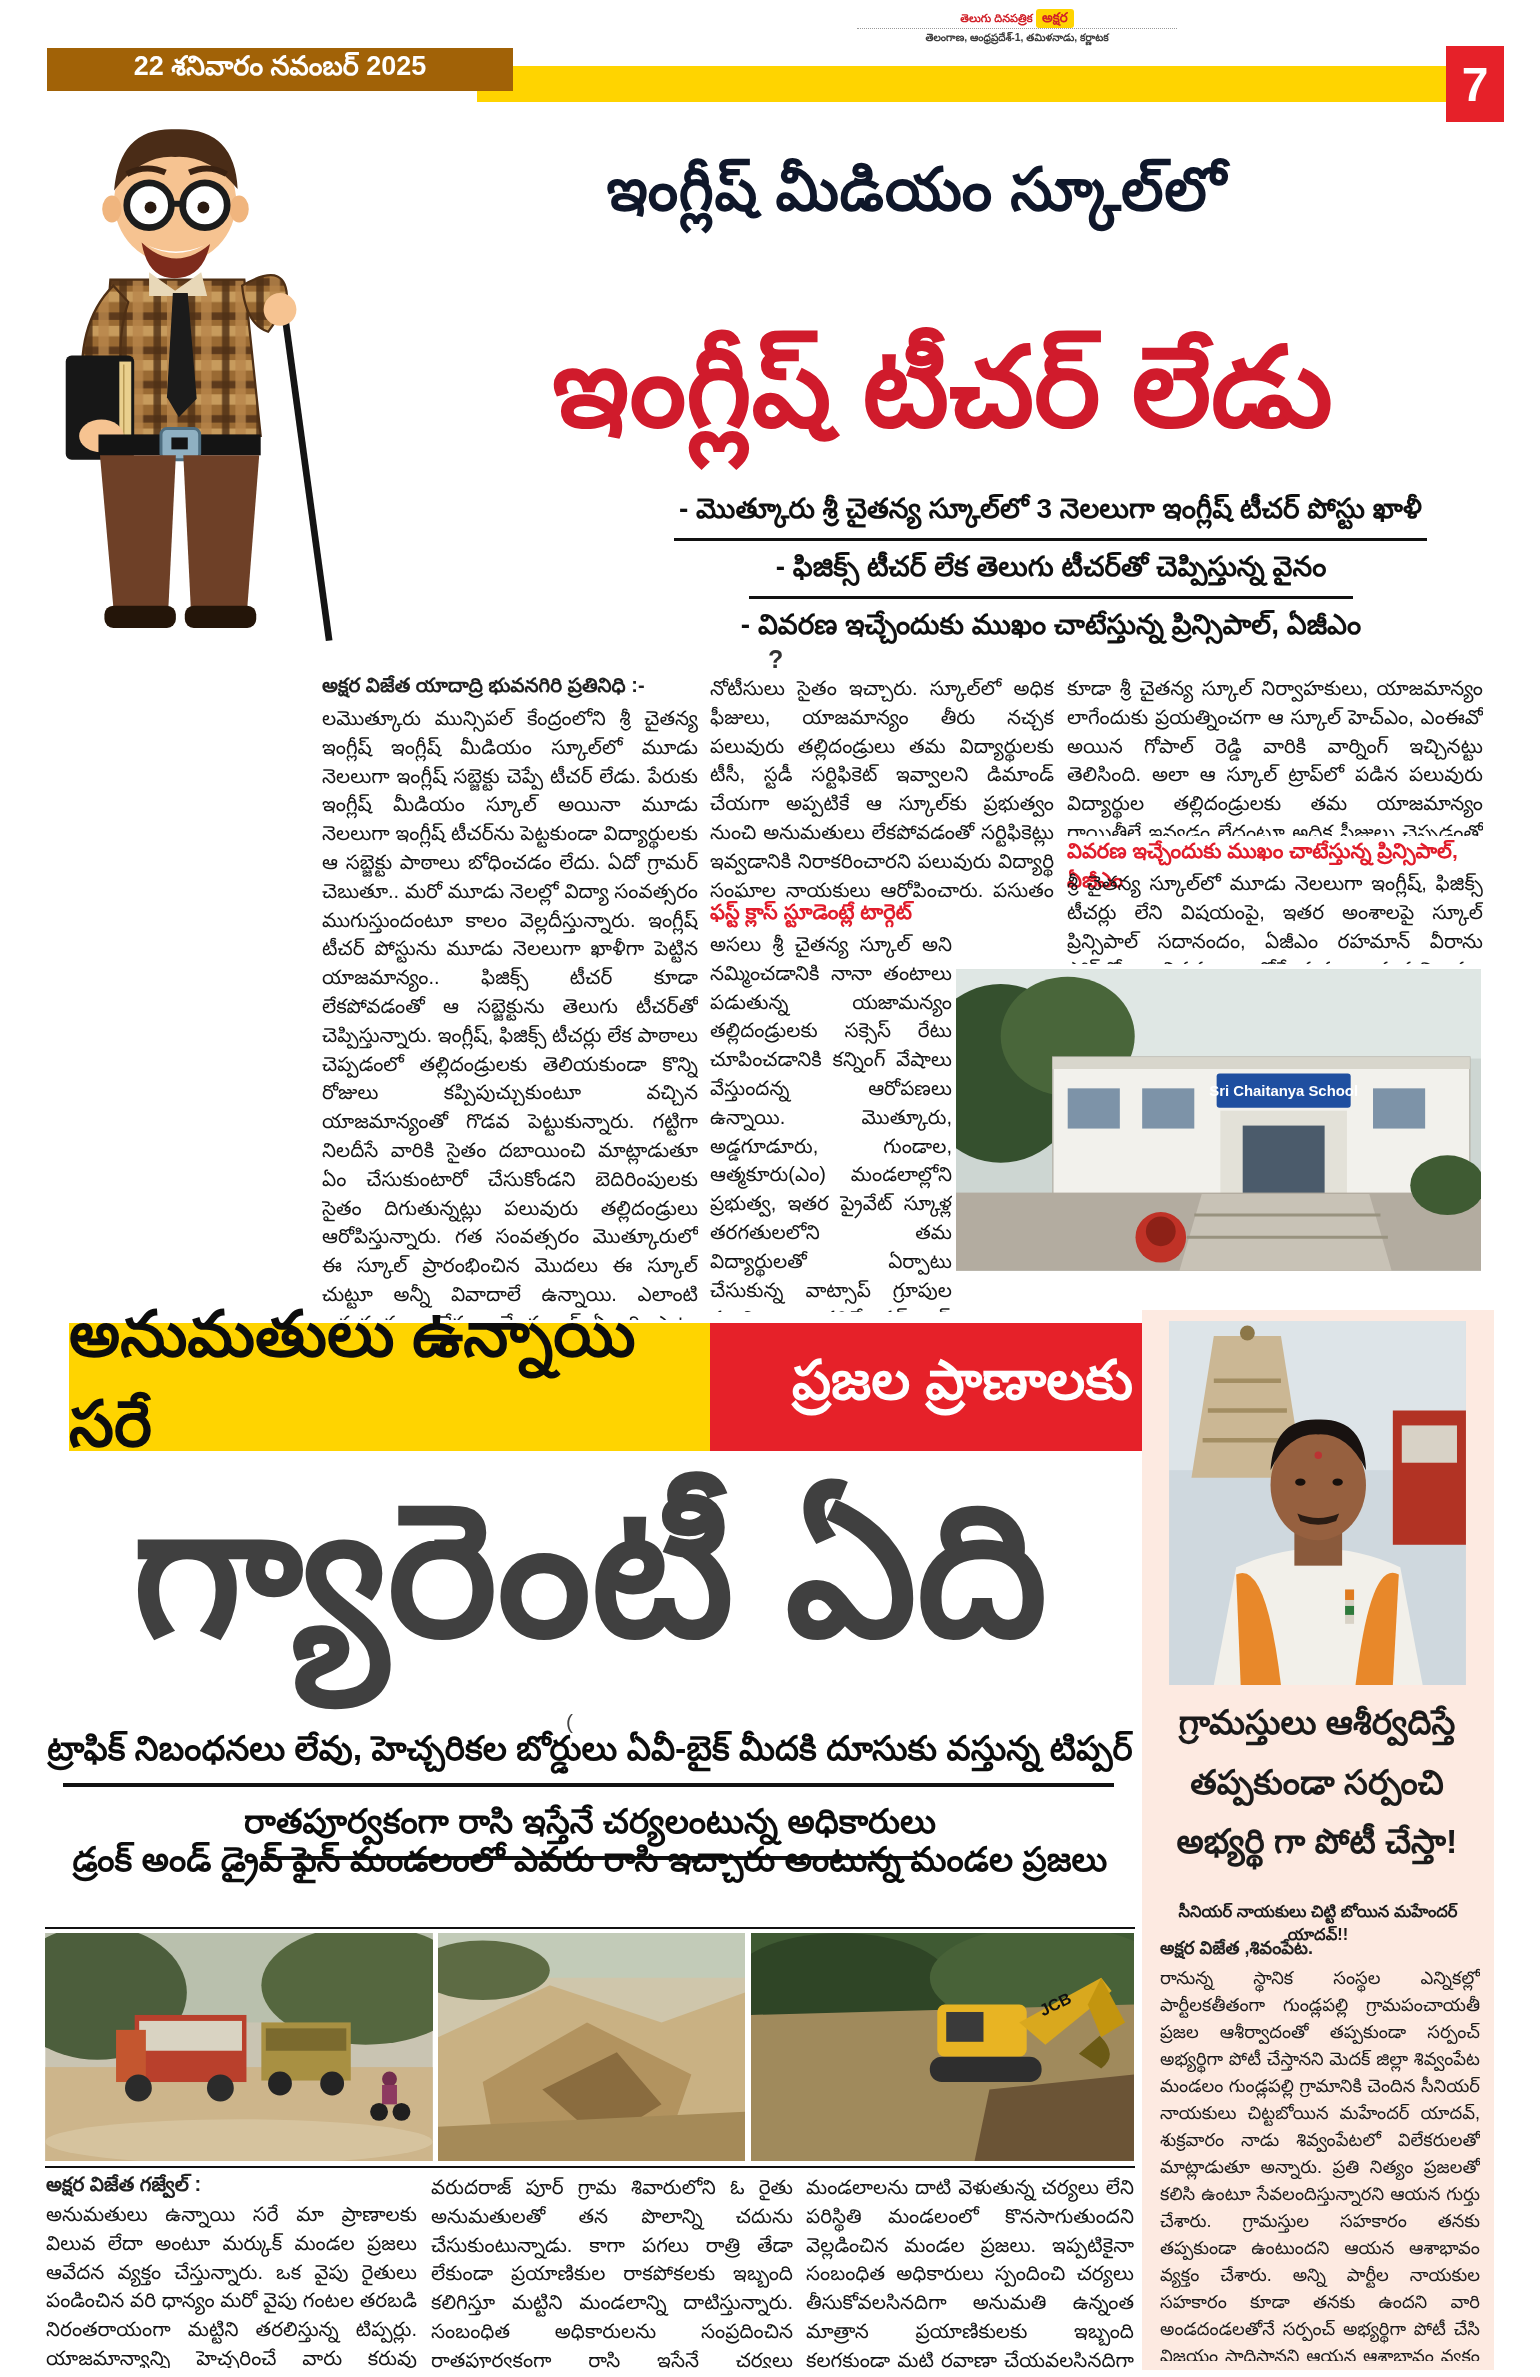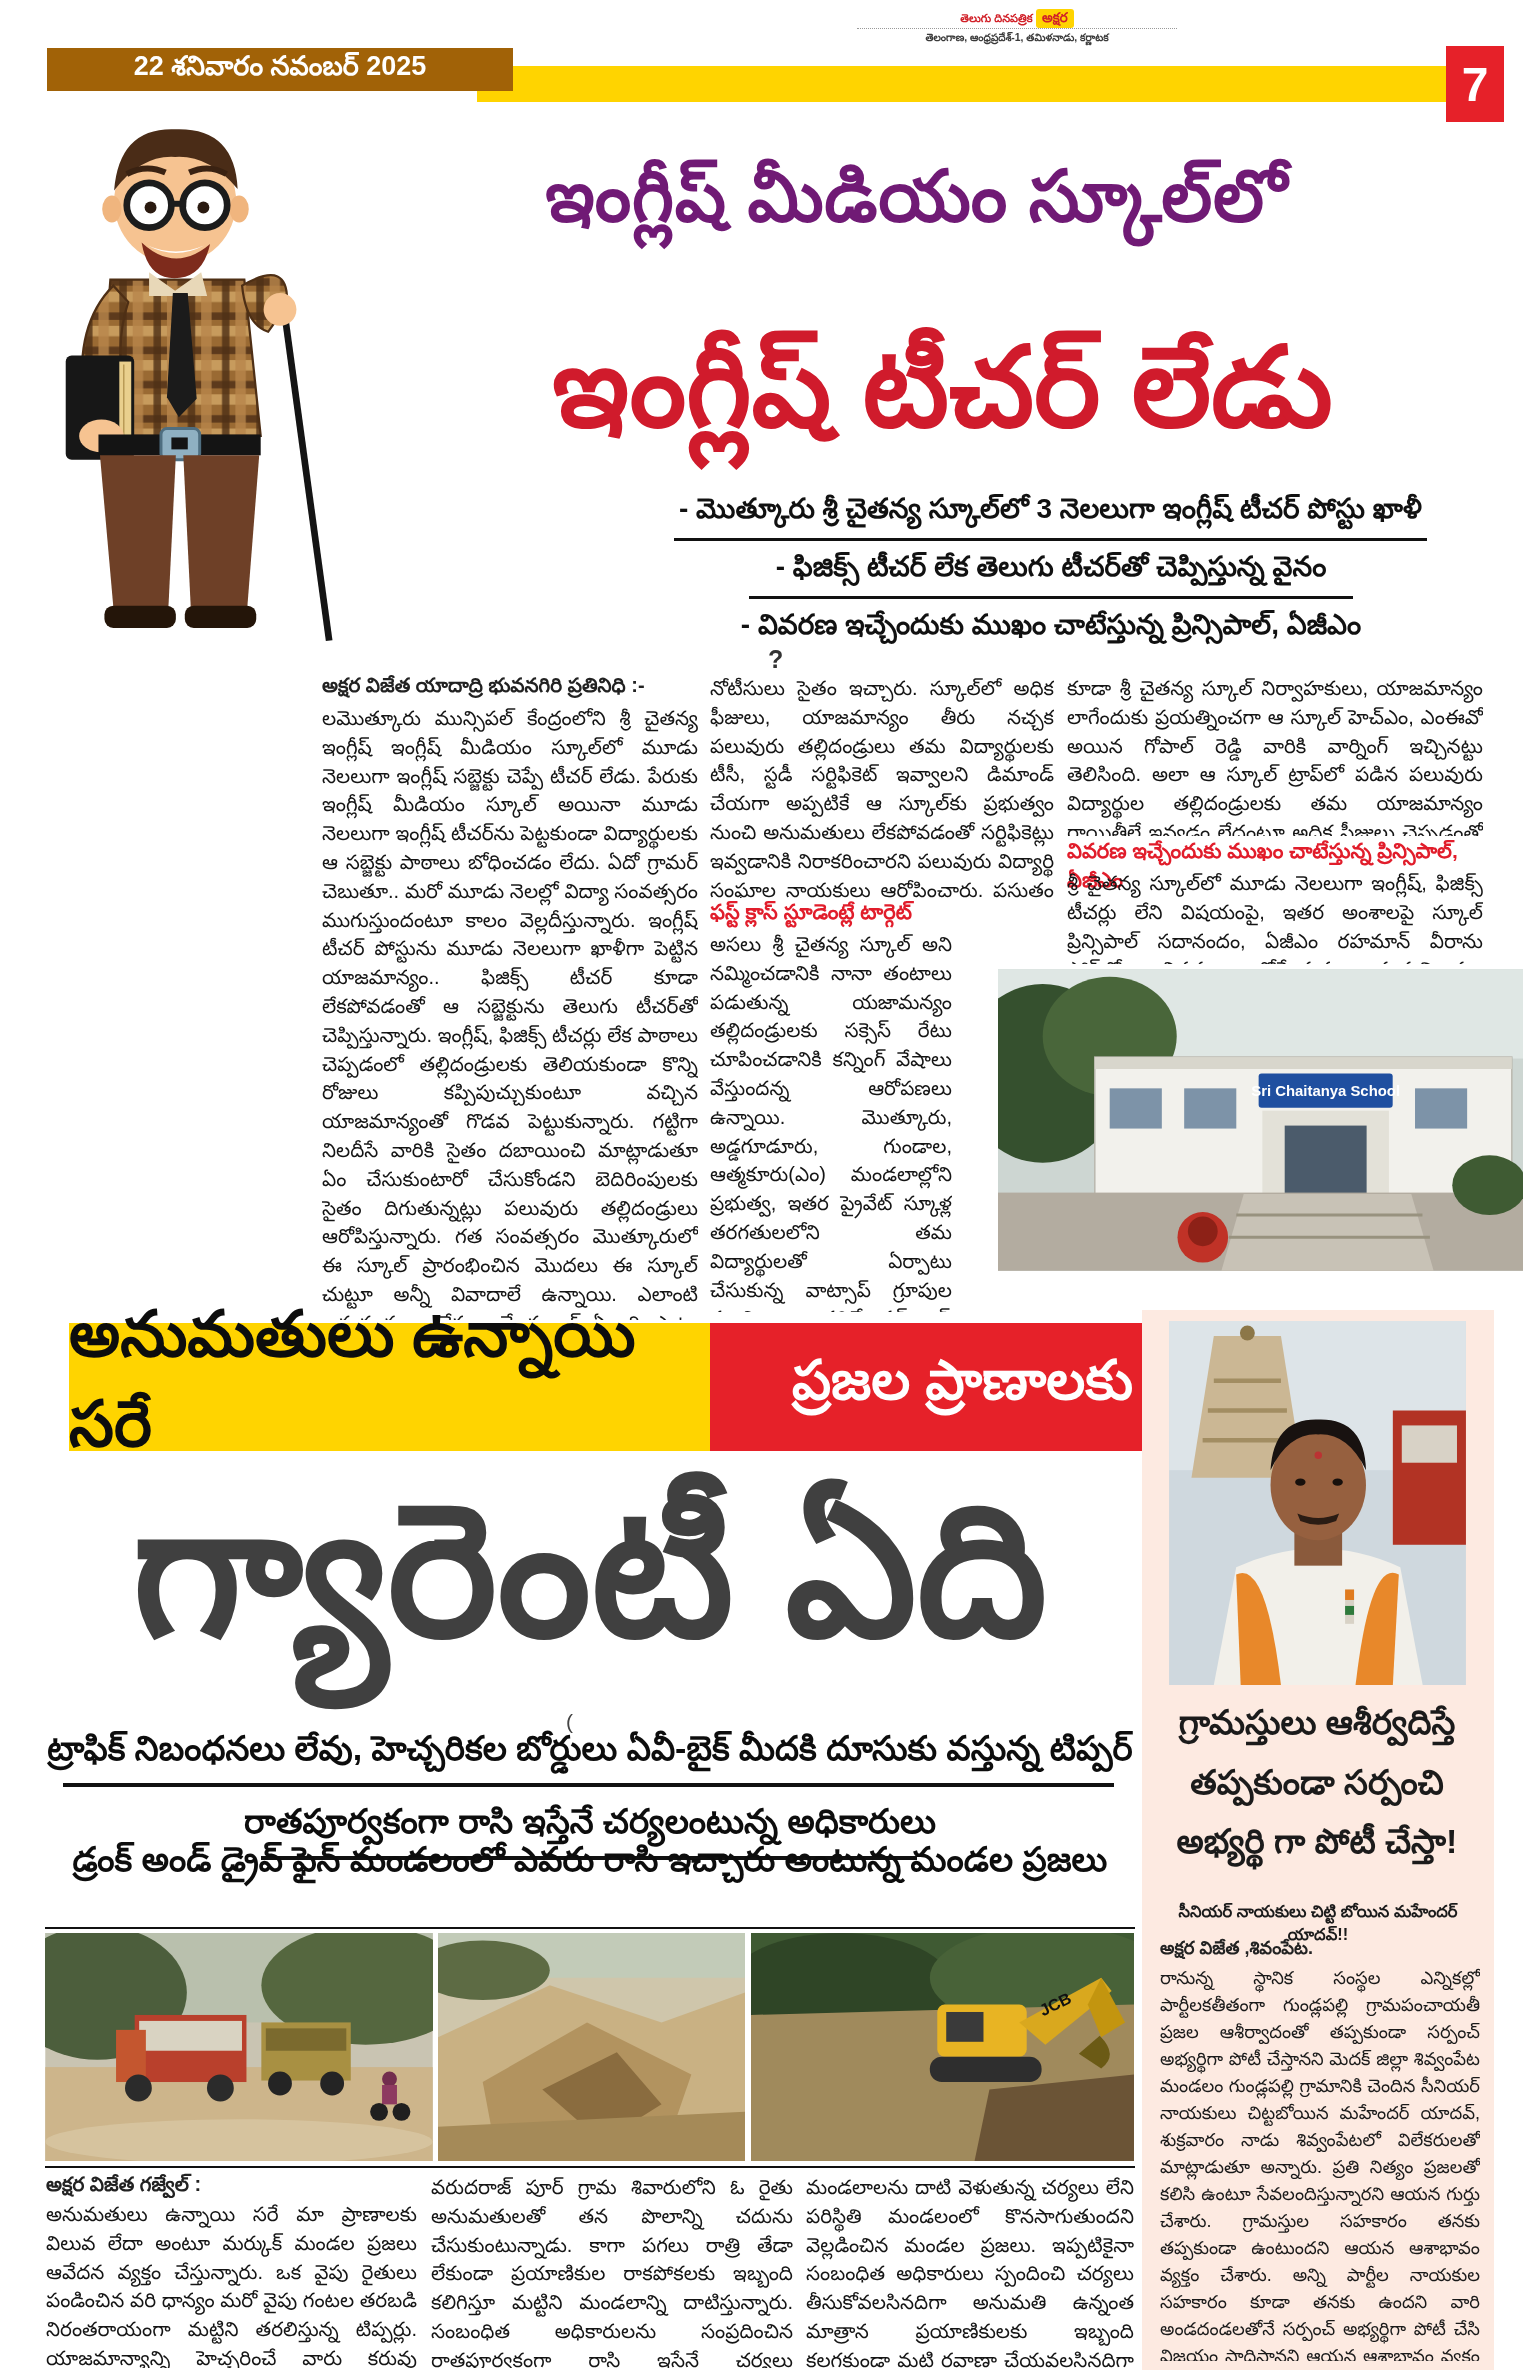--- a/index.html
+++ b/index.html
@@ -15,21 +15,21 @@
                 display:flex; align-items:center; justify-content:center; }
   .logo-wrap { text-align:center; }
   .logo-tagline-top { color:#d12028; font-size:11.2px; font-weight:bold; }
   .logo-badge { display:inline-block; background:#ffd400; color:#d12028; font-weight:900;
                 font-size:13.4px; padding:0.7px 6px; border-radius:3px; }
   .logo-title { color:#1d3f9e; font-weight:900; font-size:66px; line-height:0.95;
                 text-shadow:-2.2px -2.2px 0 #fff, 2.2px -2.2px 0 #fff, -2.2px 2.2px 0 #fff, 2.2px 2.2px 0 #fff,
                             0 4.5px 0 #16203f; letter-spacing:3px; }
   .logo-tagline-bottom { color:#3a3a3a; font-size:10.4px; font-weight:bold; border-top:0.7px dotted #999; padding-top:2.2px; }
   
-  .hl-black { color:#701a75; font-weight:900; font-size:72px; text-align:center; line-height:1.0; letter-spacing:0.7px; }
+  .hl-black { color:#0f172a; font-weight:900; font-size:60px; text-align:center; line-height:1.0; letter-spacing:0.7px; }
   .hl-red   { color:#d01b2c; font-weight:900; font-size:112px; text-align:center; line-height:1.0; }
   .subhead  { color:#111; font-weight:900; font-size:28px; text-align:center; line-height:1.2; }
   .rule     { background:#111; }
   .byline   { font-size:20px; color:#222; font-weight:bold; }
   .body-text{ font-size:20px; line-height:1.44; color:#151515; text-align:justify; }
   .red-sub  { color:#e11d2b; font-weight:700; font-size:21px; }
   .qmark    { font-size:25px; color:#333; font-weight:bold; }
   
   .strip-yellow { background:#ffd400; color:#0d0d0d; font-weight:900; font-size:64px;
                   display:flex; align-items:center; justify-content:center; }
@@ -142,21 +142,21 @@
   <div class="abs body-text" style="left:322px; top:704px; width:376px; height:616px; overflow:hidden;">లమొత్కూరు మున్సిపల్ కేంద్రంలోని శ్రీ చైతన్య ఇంగ్లీష్ ఇంగ్లీష్ మీడియం స్కూల్‌లో మూడు నెలలుగా ఇంగ్లీష్ సబ్జెక్టు చెప్పే టీచర్ లేడు. పేరుకు ఇంగ్లీష్ మీడియం స్కూల్ అయినా మూడు నెలలుగా ఇంగ్లీష్ టీచర్‌ను పెట్టకుండా విద్యార్థులకు ఆ సబ్జెక్టు పాఠాలు బోధించడం లేదు. ఏదో గ్రామర్ చెబుతూ.. మరో మూడు నెలల్లో విద్యా సంవత్సరం ముగుస్తుందంటూ కాలం వెల్లదీస్తున్నారు. ఇంగ్లీష్ టీచర్ పోస్టును మూడు నెలలుగా ఖాళీగా పెట్టిన యాజమాన్యం.. ఫిజిక్స్ టీచర్ కూడా లేకపోవడంతో ఆ సబ్జెక్టును తెలుగు టీచర్‌తో చెప్పిస్తున్నారు. ఇంగ్లీష్, ఫిజిక్స్ టీచర్లు లేక పాఠాలు చెప్పడంలో తల్లిదండ్రులకు తెలియకుండా కొన్ని రోజులు కప్పిపుచ్చుకుంటూ వచ్చిన యాజమాన్యంతో గొడవ పెట్టుకున్నారు. గట్టిగా నిలదీసే వారికి సైతం దబాయించి మాట్లాడుతూ ఏం చేసుకుంటారో చేసుకోండని బెదిరింపులకు సైతం దిగుతున్నట్లు పలువురు తల్లిదండ్రులు ఆరోపిస్తున్నారు. గత సంవత్సరం మొత్కూరులో ఈ స్కూల్ ప్రారంభించిన మొదలు ఈ స్కూల్ చుట్టూ అన్నీ వివాదాలే ఉన్నాయి. ఎలాంటి అనుమతులు లేకుండానే స్కూల్ ఏడాది పాటు నడిపారు. ఈ ఏడాది విద్యా సంవత్సరం మొదట్లోనే ఈ స్కూల్‌కు విద్యాశాఖ అధికారులు 8వ తరగతి వరకు అనుమతించినట్లు తెలుస్తున్నది. స్కూల్లో విద్యార్థుల సంఖ్య పెంచుకోవడానికి 30, 40శాతం ఫీజులో రాయితీలంటూ తల్లిదండ్రులను నమ్మించిన యాజమాన్యం ఆ తర్వాత అధిక ఫీజులు వసూలు చేయడం, పుస్తకాల ఖర్చులు అదనంగా వసూలు చేయడంతో తల్లిదండ్రులు యాజమాన్యం, ప్రిన్సిపాల్‌పై ఆగ్రహం వ్యక్తం చేశారు. అనుమతులు లేకుండా అక్రమంగా పుస్తకాలు అమ్ముతున్నారని విద్యార్థి సంఘాల ఫిర్యాదులతో విద్యాశాఖ, మున్సిపల్ అధికారులు స్కూల్లకు తనిఖీ చేసి</div>
 
   <div class="abs body-text" style="left:710px; top:674px; width:344px; height:224px; overflow:hidden;">నోటీసులు సైతం ఇచ్చారు. స్కూల్‌లో అధిక ఫీజులు, యాజమాన్యం తీరు నచ్చక పలువురు తల్లిదండ్రులు తమ విద్యార్థులకు టీసీ, స్టడీ సర్టిఫికెట్ ఇవ్వాలని డిమాండ్ చేయగా అప్పటికే ఆ స్కూల్‌కు ప్రభుత్వం నుంచి అనుమతులు లేకపోవడంతో సర్టిఫికెట్లు ఇవ్వడానికి నిరాకరించారని పలువురు విద్యార్థి సంఘాల నాయకులు ఆరోపించారు. ప్రస్తుతం పైతరగతులు నిర్వహించడానికి ఎలాంటి అనుమతులు లేకున్నా 9వ తరగతి కూడా నడుపుతున్నారు. స్కూల్లో పనిచేసే పలువురు టీచర్లను ఇతర బ్రాంచీల్లో విద్యార్థులను చేర్పించడానికి ప్రచారం కోసం తిప్పగా ఆ పనిభారం, వేధింపులు తట్టుకోలేక మానేసి వెళ్లిపోయారు. అలా వెళ్లిన ఒకరిద్దరు టీచర్లకు వారి స్టడీ సర్టిఫికెట్లు ఇవ్వకుండా ఇబ్బంది పెడుతున్నట్టు తెలిసింది.</div>
   <div class="abs red-sub" style="left:710px; top:900px; width:344px;">ఫస్ట్ క్లాస్ స్టూడెంట్లే టార్గెట్</div>
   <div class="abs body-text" style="left:710px; top:930px; width:242px; height:382px; overflow:hidden;">అసలు శ్రీ చైతన్య స్కూల్ అని నమ్మించడానికి నానా తంటాలు పడుతున్న యజామన్యం తల్లిదండ్రులకు సక్సెస్ రేటు చూపించడానికి కన్నింగ్ వేషాలు వేస్తుందన్న ఆరోపణలు ఉన్నాయి. మొత్కూరు, అడ్డగూడూరు, గుండాల, ఆత్మకూరు(ఎం) మండలాల్లోని ప్రభుత్వ, ఇతర ప్రైవేట్ స్కూళ్ల తరగతులలోని తమ విద్యార్థులతో ఏర్పాటు చేసుకున్న వాట్సాప్ గ్రూపుల నుంచి బాగా చదివే, ఫస్ట్ క్లాస్ వచ్చే విద్యార్థుల సమాచారం తెలుసుకుని వారిని తమ స్కూల్లో చేర్చుకోవాలని తల్లిదండ్రుల చుట్టూ తిరిగారని తెలుస్తున్నది. అలా వెళ్లే తల్లిదండ్రులకు ఫీజులో 50శాతం రాయితీ, ఉచిత పుస్తకాలు, జతకి తరగతి కోచింగ్ అంటూ వారిని మభ్యపెట్టినట్లు తెలిసింది. అలా వచ్చిన విద్యార్థులను టార్గెట్ చేసిన క్రమంలో మొత్తం మంచి పాఠశాల విద్యార్థులను</div>
 
   <div class="abs body-text" style="left:1067px; top:674px; width:416px; height:162px; overflow:hidden;">కూడా శ్రీ చైతన్య స్కూల్ నిర్వాహకులు, యాజమాన్యం లాగేందుకు ప్రయత్నించగా ఆ స్కూల్ హెచ్ఎం, ఎంఈవో అయిన గోపాల్ రెడ్డి వారికి వార్నింగ్ ఇచ్చినట్టు తెలిసింది. అలా ఆ స్కూల్ ట్రాప్‌లో పడిన పలువురు విద్యార్థుల తల్లిదండ్రులకు తమ యాజమాన్యం రాయితీలే ఇవ్వడం లేదంటూ అధిక ఫీజులు చెప్పడంతో ఏడాది కాలంలో తత్వం బోధపడటంతో ఖంగుతిన్నట్టు తెలిసింది. ఫ్యాకల్టీ మొత్తం బయటి నుంచి వస్తారని నమ్మించిన యాజమాన్యం తీరా లోకల్ సరుకునే దించేసి మమ అనిపిస్తుందని విద్యార్థి సంఘాల నాయకులు ఆరోపిస్తున్నారు.</div>
   <div class="abs red-sub" style="left:1067px; top:839px; width:416px;">వివరణ ఇచ్చేందుకు ముఖం చాటేస్తున్న ప్రిన్సిపాల్, ఏజీఎం</div>
   <div class="abs body-text" style="left:1067px; top:869px; width:416px; height:95px; overflow:hidden;">శ్రీ చైతన్య స్కూల్‌లో మూడు నెలలుగా ఇంగ్లీష్, ఫిజిక్స్ టీచర్లు లేని విషయంపై, ఇతర అంశాలపై స్కూల్ ప్రిన్సిపాల్ సదానందం, ఏజీఎం రహమాన్ వీరాను ఫోన్‌లో వివరణ కోరేందుకు ప్రయత్నించగా స్పందించలేదు. నేరుగా స్కూల్‌కు వెళ్లి అడగ్గా వివరణ ఇవ్వడానికి నిరాకరించి ముఖం చాటేశారు.</div>
 
-  <div class="abs photo-frame" style="left:998px; top:969px; width:525px; height:302px;">
+  <div class="abs photo-frame" style="left:956px; top:969px; width:525px; height:302px;">
     <svg width="525" height="302" viewBox="0 0 705 405">
       <rect width="705" height="405" fill="#cdd6d2"></rect>
       <rect y="0" width="705" height="120" fill="#dfe7e4"></rect>
       <ellipse cx="60" cy="140" rx="110" ry="120" fill="#35502e"></ellipse>
       <ellipse cx="150" cy="90" rx="90" ry="80" fill="#49663a"></ellipse>
       <rect x="130" y="118" width="560" height="185" fill="#f2f1ec" stroke="#b9b7ae" stroke-width="2"></rect>
       <rect x="130" y="118" width="560" height="16" fill="#d8d6cc"></rect>
       <rect x="150" y="160" width="70" height="54" fill="#7d93a8"></rect>
       <rect x="250" y="160" width="70" height="54" fill="#7d93a8"></rect>
       <rect x="560" y="160" width="70" height="54" fill="#7d93a8"></rect>

